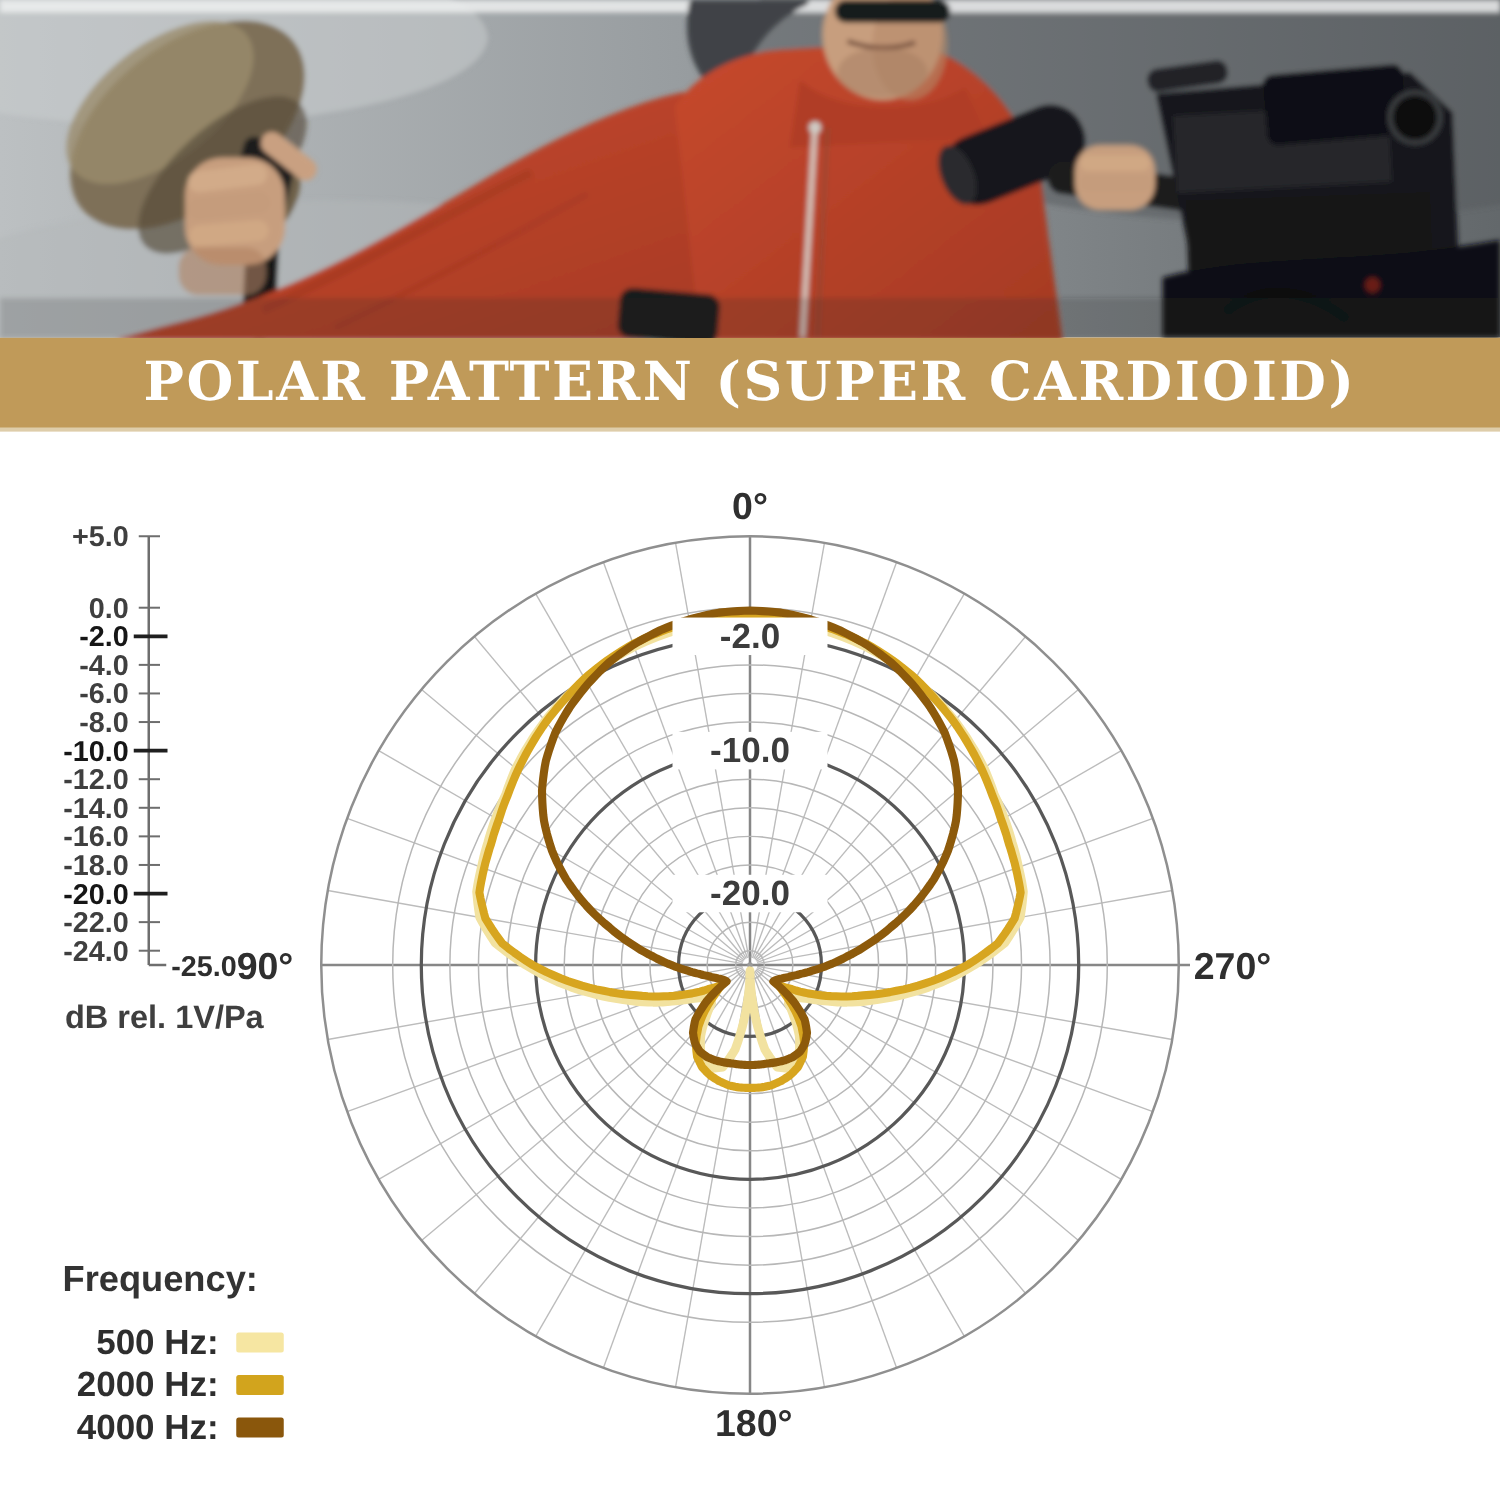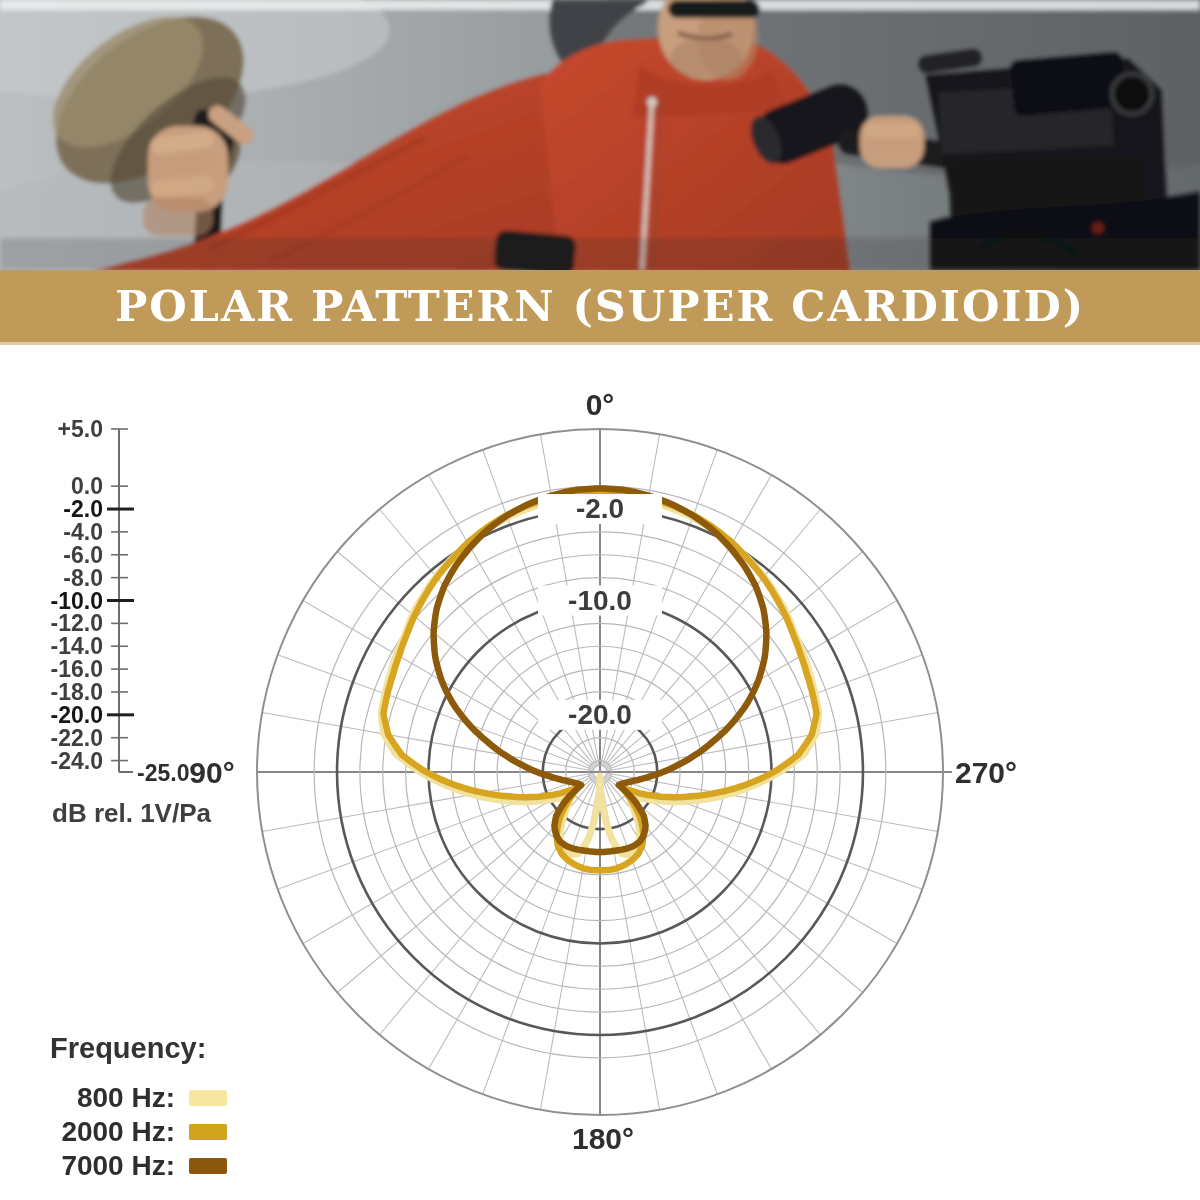--- a/index.html
+++ b/index.html
@@ -6,21 +6,21 @@
   .stage{position:relative;width:1200px;height:1200px;background:#fff;overflow:hidden;
          font-family:"Liberation Sans",sans-serif;}
   .hero{position:absolute;left:0;top:0;width:1200px;height:270px;}
   .banner{position:absolute;left:0;top:270px;width:1200px;height:75px;
           display:flex;align-items:center;justify-content:center;
           border-bottom:3px solid #decdaa;box-sizing:border-box;}
   .banner-title{font-family:"DejaVu Serif","Liberation Serif",serif;font-weight:700;
           font-size:43px;letter-spacing:2px;color:#ffffff;white-space:nowrap;}
   .chart-svg{position:absolute;left:0;top:0;width:1200px;height:1200px;}
   .legend{position:absolute;left:50px;top:1008px;width:260px;}
-  .legend-title{font-size:29px;font-weight:bold;color:#333333;margin-bottom:16px;margin-top:24px;}
+  .legend-title{font-size:29px;font-weight:bold;color:#333333;margin-bottom:16px;}
   .legend-row{display:flex;align-items:center;height:34px;}
   .legend-label{display:inline-block;width:125px;text-align:right;
           font-size:28px;font-weight:bold;color:#2e2e2e;}
   .legend-swatch{display:inline-block;width:38px;height:16px;margin-left:14px;
           border-radius:2px;}
 </style>
 </head>
 <body>
 
 <div class="stage">
@@ -221,26 +221,26 @@
     </g>
   </svg>
 
   <header class="banner" style="background: rgb(192, 154, 89);">
     <span class="banner-title">POLAR PATTERN (SUPER CARDIOID)</span>
   </header>
 
   <div class="legend">
     <div class="legend-title">Frequency:</div>
     <div class="legend-row">
-      <span class="legend-label">800 Hz:</span>
+      <span class="legend-label">500 Hz:</span>
       <span class="legend-swatch" style="background: rgb(246, 230, 162);"></span>
     </div>
     <div class="legend-row">
       <span class="legend-label">2000 Hz:</span>
       <span class="legend-swatch" style="background: rgb(210, 164, 29);"></span>
     </div>
     <div class="legend-row">
-      <span class="legend-label">7000 Hz:</span>
+      <span class="legend-label">4000 Hz:</span>
       <span class="legend-swatch" style="background: rgb(138, 87, 12);"></span>
     </div>
   </div>
 
 </div>
 
 </body></html>

